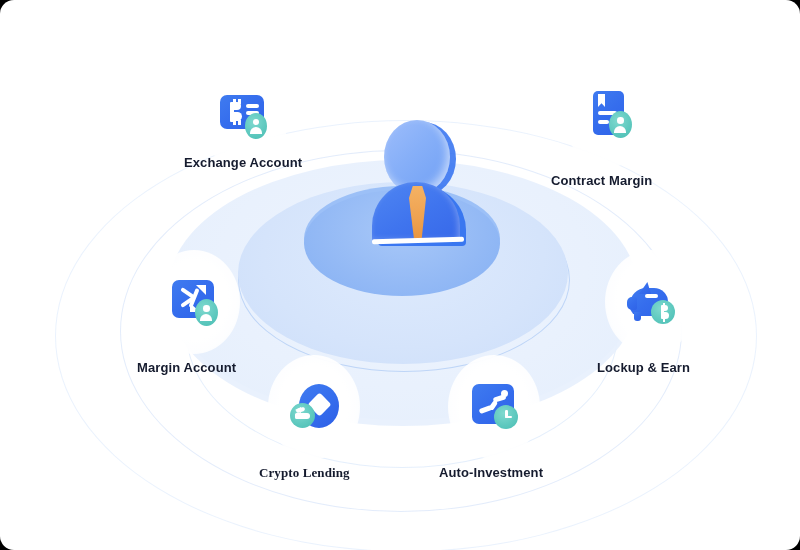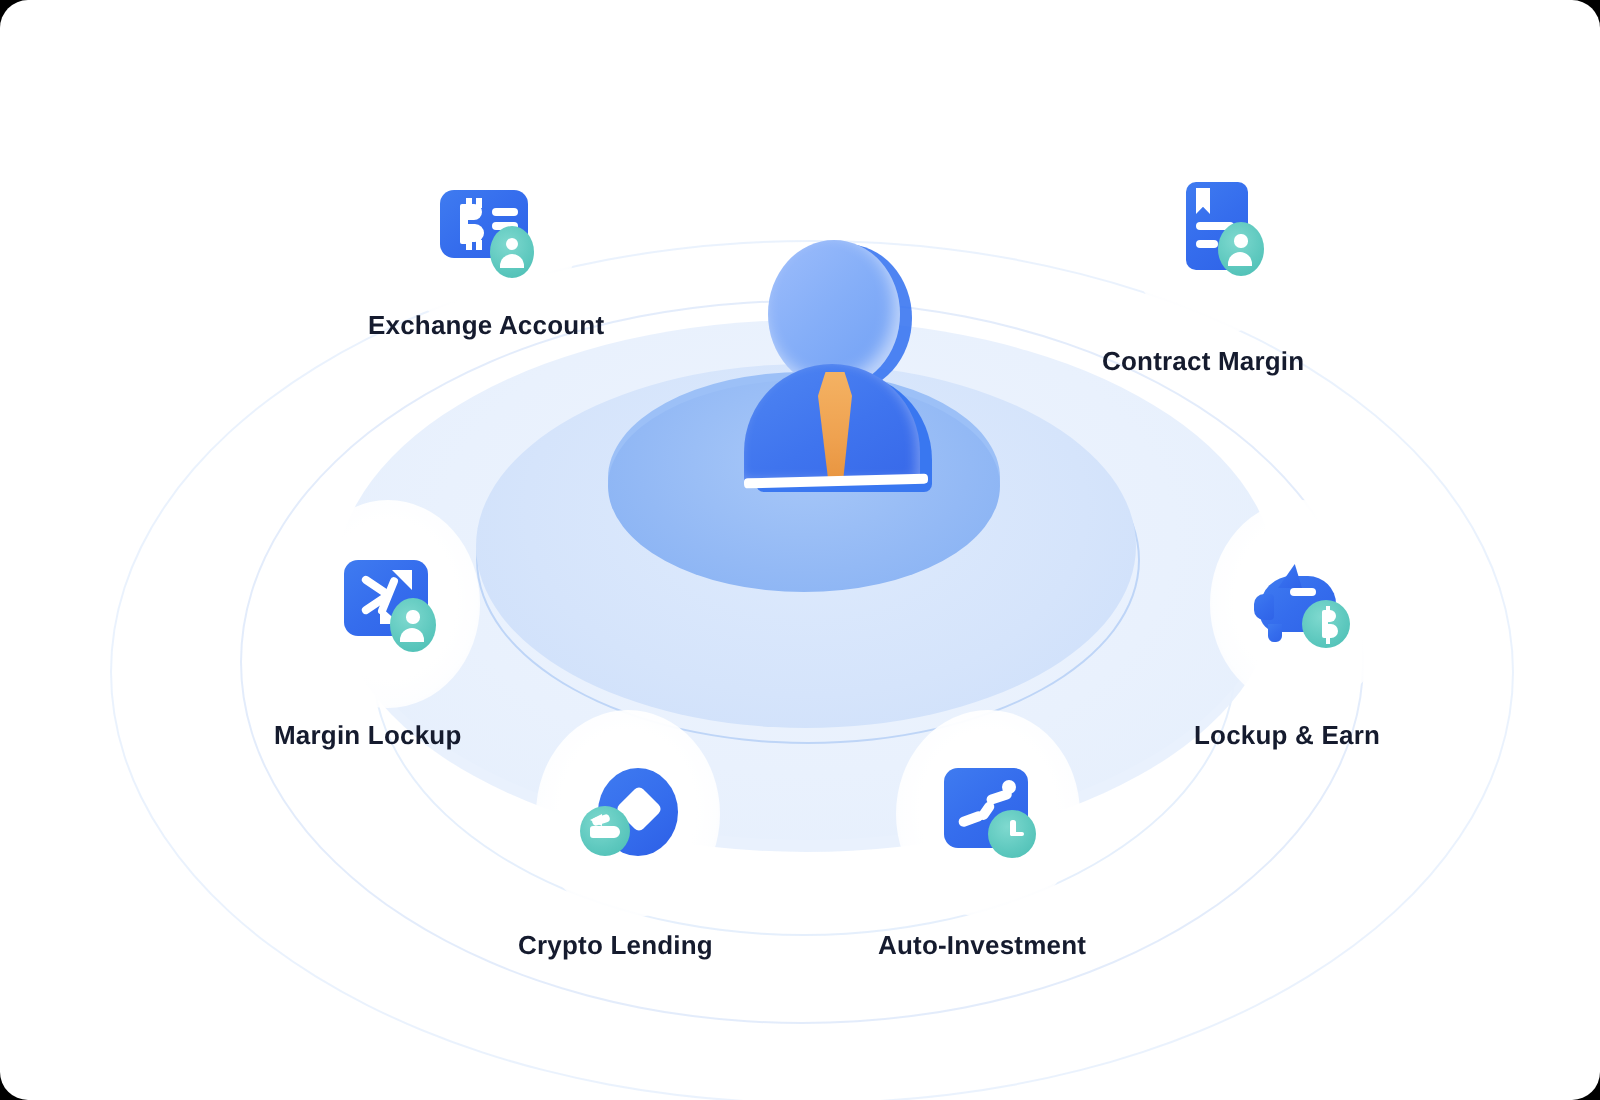--- a/index.html
+++ b/index.html
@@ -227,21 +227,21 @@
       <div class="wht" style="left:10px;top:15px;width:15px;height:4px;border-radius:2px;transform:rotate(34deg);"></div>
       <div class="wht" style="left:10px;top:24px;width:15px;height:4px;border-radius:2px;transform:rotate(-34deg);"></div>
       <div class="wht" style="left:22px;top:12px;width:4px;height:20px;border-radius:2px;transform:rotate(22deg);"></div>
       <div class="wht" style="left:26px;top:9px;width:10px;height:10px;clip-path:polygon(100% 0,100% 100%,0 0);"></div>
       <div class="wht" style="left:20px;top:27px;width:10px;height:9px;clip-path:polygon(0 100%,100% 100%,0 0);"></div>
 
       <div class="badge" style="left:25px;top:23px;width:23px;height:27px;"></div>
       <div class="wht" style="left:33px;top:29px;width:6.5px;height:6.5px;border-radius:50%;"></div>
       <div class="wht" style="left:30px;top:38px;width:12px;height:7px;border-radius:6px 6px 0 0;"></div>
     </div>
-    <div class="node-label" style="left:-11px;top:110px;">Margin Lockup</div>
+    <div class="node-label" style="left:-11px;top:110px;">Margin Account</div>
   </div>
 
   <div class="node" id="node-lockup">
     <div class="halo"></div>
     <div class="icon-wrap">
 
       <div class="tile" style="left:3px;top:12px;width:38px;height:28px;border-radius:16px 14px 9px 9px;"></div>
 
       <div class="tile" style="left:0px;top:21px;width:10px;height:13px;border-radius:5px 2px 2px 5px;"></div>
 
@@ -269,21 +269,21 @@
       <div style="position:absolute;left:9px;top:3px;width:40px;height:44px;border-radius:50%;
                   background:linear-gradient(140deg,#3f7bf0 0%,#356ded 55%,#2d5fe6 100%);"></div>
 
       <div class="wht" style="left:21px;top:15px;width:17px;height:17px;border-radius:3px;transform:rotate(45deg);"></div>
 
       <div class="badge" style="left:0px;top:22px;width:25px;height:25px;"></div>
       <div class="wht" style="left:5px;top:32px;width:15px;height:6px;border-radius:3px 6px 6px 3px;"></div>
       <div class="wht" style="left:6px;top:27px;width:9px;height:4px;border-radius:2px;transform:rotate(-18deg);"></div>
       <div class="wht" style="left:5px;top:26px;width:6px;height:6px;clip-path:polygon(0 50%,100% 0,100% 100%);"></div>
     </div>
-    <div class="node-label" style="left:-9px;top:110px;">Crypto Lending</div>
+    <div class="node-label" style="left:-9px;top:110px;font-family:Liberation Serif, serif;">Crypto Lending</div>
   </div>
 
   <div class="node" id="node-auto">
     <div class="halo"></div>
     <div class="icon-wrap">
       <div class="tile" style="left:2px;top:3px;width:42px;height:40px;border-radius:7px;"></div>
 
       <div class="wht" style="left:9px;top:26px;width:13px;height:4.5px;border-radius:2.5px;transform:rotate(-20deg);"></div>
       <div class="wht" style="left:18px;top:22px;width:10px;height:4.5px;border-radius:2.5px;transform:rotate(-55deg);"></div>
       <div class="wht" style="left:23px;top:15px;width:13px;height:4.5px;border-radius:2.5px;transform:rotate(-18deg);"></div>

